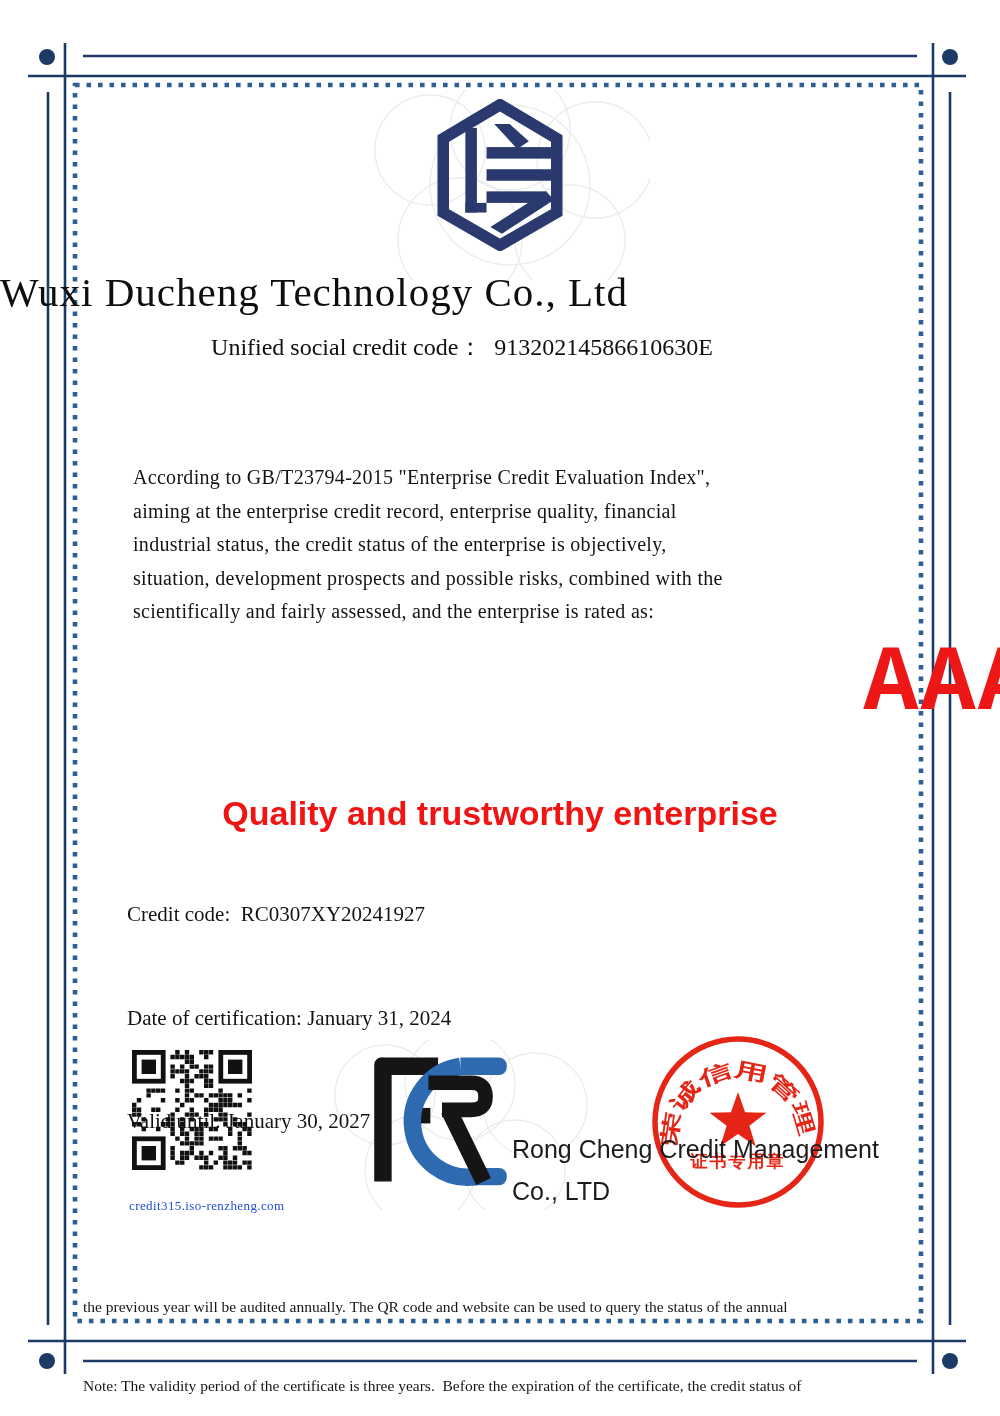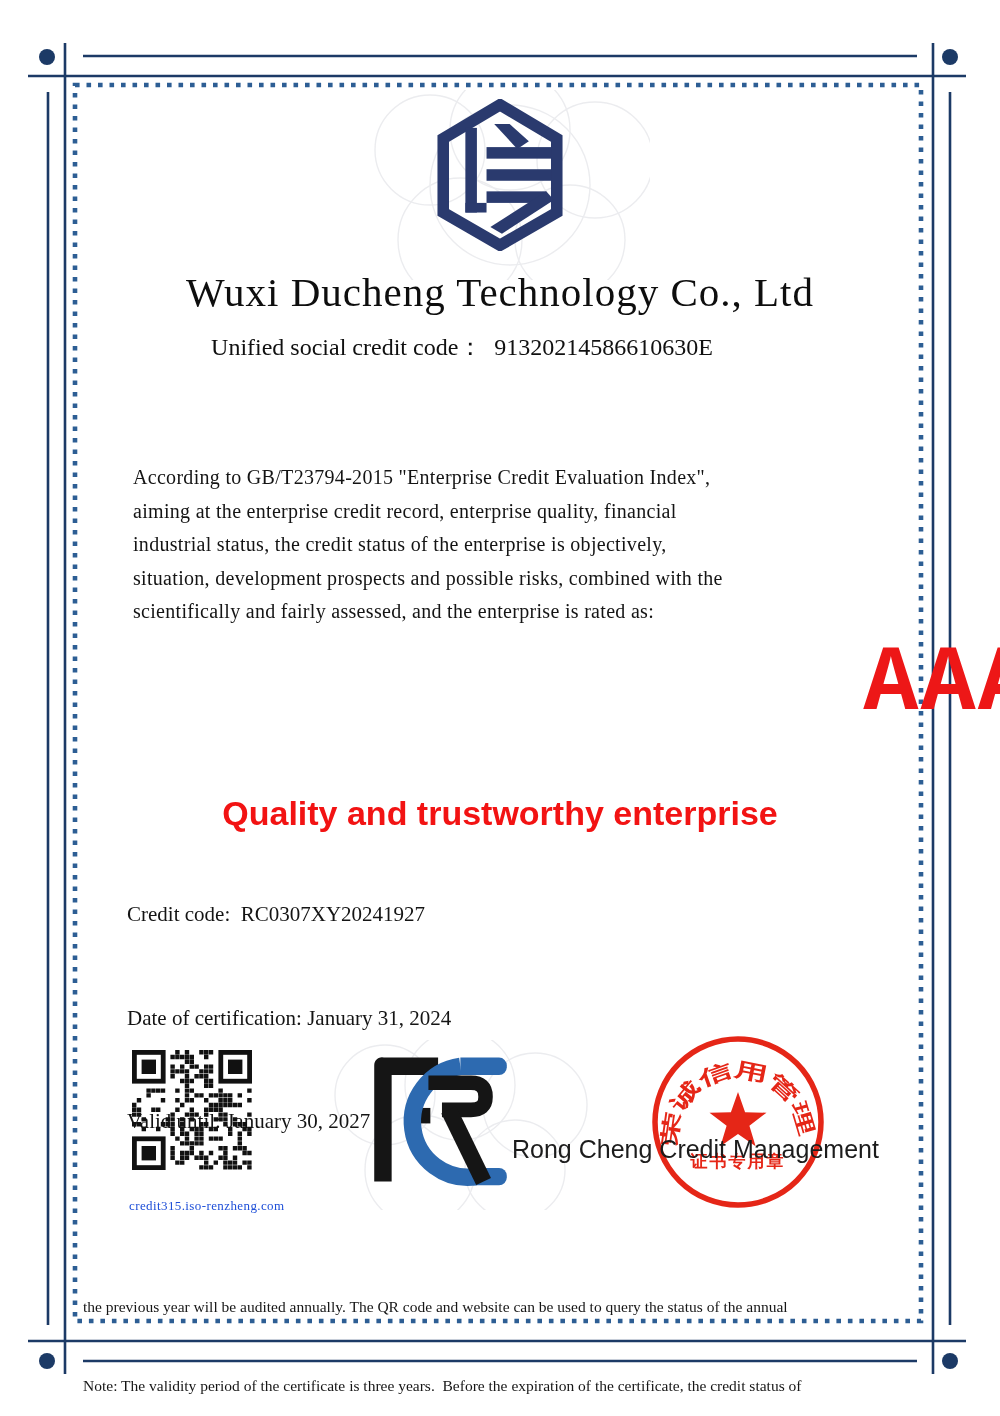--- a/index.html
+++ b/index.html
@@ -2,21 +2,21 @@
 <html><head>
 <meta charset="utf-8">
 <style>
   html,body{margin:0;padding:0;background:#ffffff;}
   .page{position:relative;width:1000px;height:1416px;background:#ffffff;overflow:hidden;
         font-family:"Liberation Serif", serif;}
   svg{display:block;}
   .abs{position:absolute;}
   .frame{left:0;top:0;}
   .wm{opacity:.55;}
-  .title{left:0;top:268px;width:1000px;text-align:center;font-size:41px;color:#0e0e0e;
+  .title{left:0;top:268px;width:1000px;text-align:left;font-size:41px;color:#0e0e0e;
          letter-spacing:1px;font-family:"Liberation Serif", serif;}
   .subtitle{left:0;top:331px;width:924px;text-align:center;font-size:24px;color:#101010;
             white-space:pre-wrap;}
   .body-text{left:133px;top:461px;width:750px;font-size:20px;color:#141414;
              line-height:33.6px;letter-spacing:.3px;}
   .rating{left:0;top:632px;width:1000px;text-align:right;font-size:92px;font-weight:bold;
           color:#ed1717;font-family:Liberation Mono, monospace;letter-spacing:2px;margin-left:35px;}
   .rating-title{left:0;top:755px;width:1000px;text-align:center;font-size:34px;font-weight:bold;
           color:#f21313;font-family:"Liberation Sans", sans-serif;margin-top:39px;}
   .details{left:127px;top:828px;font-size:21px;color:#141414;line-height:34.5px;white-space:pre-wrap;}
@@ -144,20 +144,21 @@
     <circle cx="88" cy="88" r="83" fill="none" stroke="#e52617" stroke-width="5.5"></circle>
     <text font-size="20" font-weight="bold" fill="#e52617" font-family="Liberation Sans, sans-serif">
       <textPath href="#ringPath" startOffset="0" textLength="330" lengthAdjust="spacingAndGlyphs">荣诚信用管理有限公司</textPath>
     </text>
     <polygon points="88,58 95.1,78.3 116.5,78.7 99.4,91.7 105.6,112.3 88,100 70.4,112.3 76.6,91.7 59.5,78.7 80.9,78.3" fill="#e52617"></polygon>
     <text x="88" y="133" text-anchor="middle" font-size="17" font-weight="bold" fill="#e52617" font-family="Liberation Sans, sans-serif" letter-spacing="2">证书专用章</text>
   </svg>
 
   <div class="abs issuer">
     <div>Rong Cheng Credit Management</div>
+    <div>Co., LTD</div>
   </div>
 
   <div class="abs note">
     <div>the previous year will be audited annually. The QR code and website can be used to query the status of the annual</div>
     <div>Note: The validity period of the certificate is three years.  Before the expiration of the certificate, the credit status of</div>
     
   </div>
 
 </div>
 

